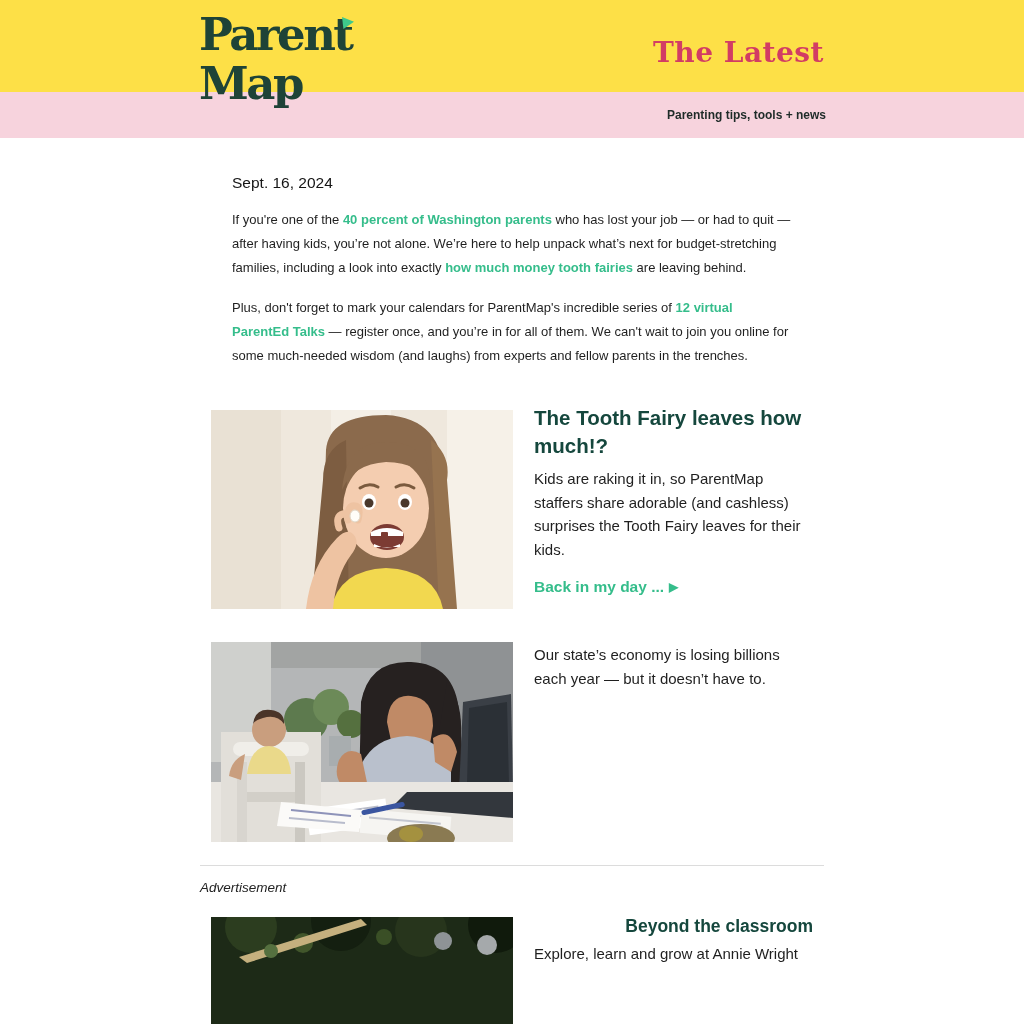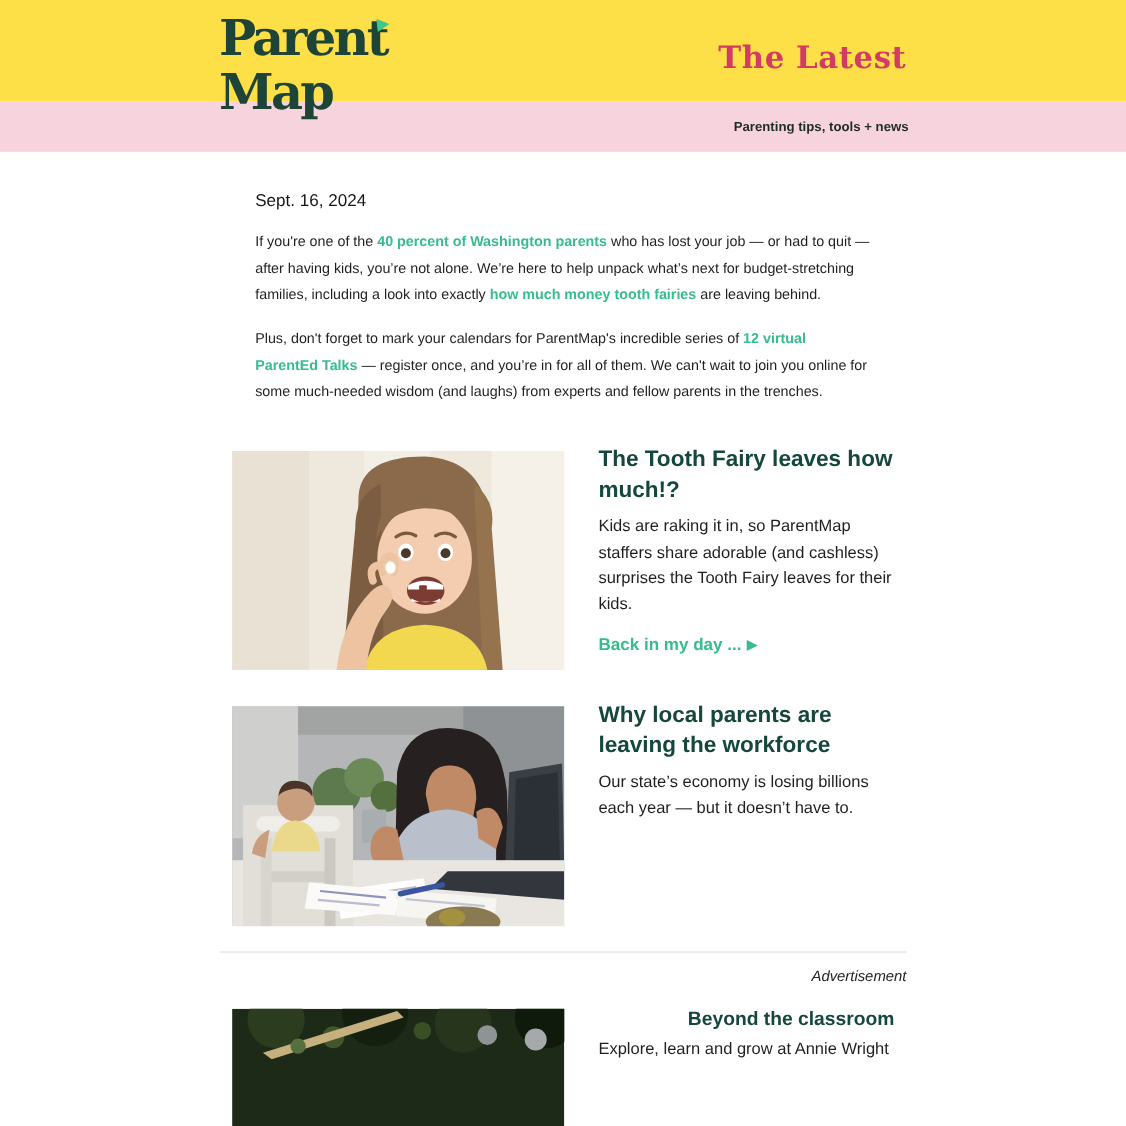--- a/index.html
+++ b/index.html
@@ -25,35 +25,35 @@
 
   
   .main { width:624px; margin:0 auto; }
   .intro { padding:0 32px; }
   .date { margin-top:36px; font-weight:400; font-size:15.5px; color:#151515; }
   .para { margin-top:16px; font-size:13px; line-height:24px; color:#1f1f1f; }
   .inline-link { color:#35bd8b; font-weight:700; text-decoration:none; cursor:pointer; }
   .byline { margin-top:16px; font-style:italic; font-size:15.5px; color:#1f1f1f; }
 
   
-  .article { display:flex; gap:31px; padding:0 11px; }
+  .article { display:flex; gap:21px; padding:0 11px; }
   .article.first { margin-top:42px; }
   .article.second { margin-top:33px; }
   .article-media { width:302px; flex:0 0 302px; cursor:pointer; }
   .article-media svg { display:block; }
   .article-text { flex:1; margin-top:-6px; min-width:0; }
   .article-title { font-weight:700; font-size:20.5px; line-height:28px; color:#15473d; cursor:pointer; }
   .article-title.small { font-size:17.5px; line-height:22px;text-align:right; }
   .article-body { margin-top:7px; font-size:15px; line-height:23.5px; color:#1f1f1f; }
   .article-link { margin-top:17px; font-weight:700; font-size:15.5px; color:#35bd8b; cursor:pointer; }
   .arrow { font-size:12px; margin-left:5px; display:inline-block; transform:translateY(-1px); }
 
   
   .divider { border:none; border-top:1px solid #dcdcdc; margin:23px 0 0 0; }
-  .ad-label { margin-top:14px; margin-bottom:22px; text-align:right;
+  .ad-label { margin-top:14px; margin-bottom:22px; text-align:left;
               font-style:italic; font-size:13.5px; color:#232323; }
 </style>
 </head>
 <body>
 
 <div class="page">
 
   <div class="header">
     <div class="logo">
       <div>Parent</div>
@@ -157,21 +157,20 @@
           </g>
           <polygon points="70,160 150,168 148,190 66,184" fill="#fbfaf8"></polygon>
           <line x1="80" y1="168" x2="140" y2="174" stroke="#8e93b9" stroke-width="2"></line>
           <line x1="78" y1="176" x2="134" y2="181" stroke="#b8bccc" stroke-width="2"></line>
           <rect x="150" y="164" width="44" height="5" rx="2.5" transform="rotate(-12 172 166)" fill="#3a55a0"></rect>
           <ellipse cx="210" cy="196" rx="34" ry="14" fill="#8a7a52"></ellipse>
           <ellipse cx="200" cy="192" rx="12" ry="8" fill="#a4913f"></ellipse>
         </svg>
       </div>
       <div class="article-text">
-        <div class="article-title">Why local parents are leaving the workforce</div>
         <div class="article-body">Our state’s economy is losing billions each year — but it doesn’t have to.</div>
       </div>
     </section>
 
     <hr class="divider">
     <div class="ad-label">Advertisement</div>
 
     <section class="article">
       <div class="article-media">
         <svg width="302" height="180" viewBox="0 0 302 180" xmlns="http://www.w3.org/2000/svg">

